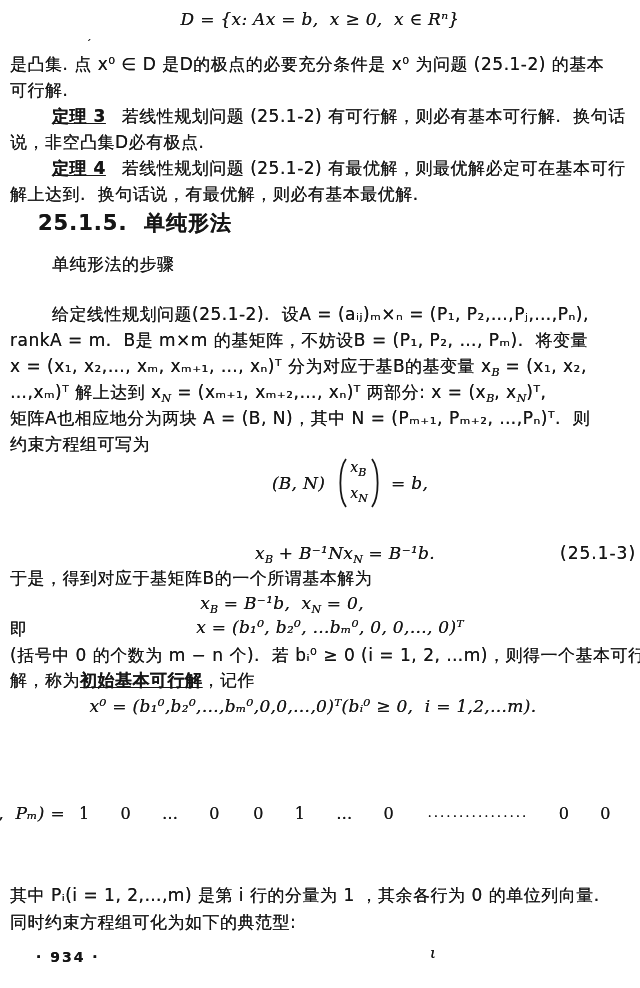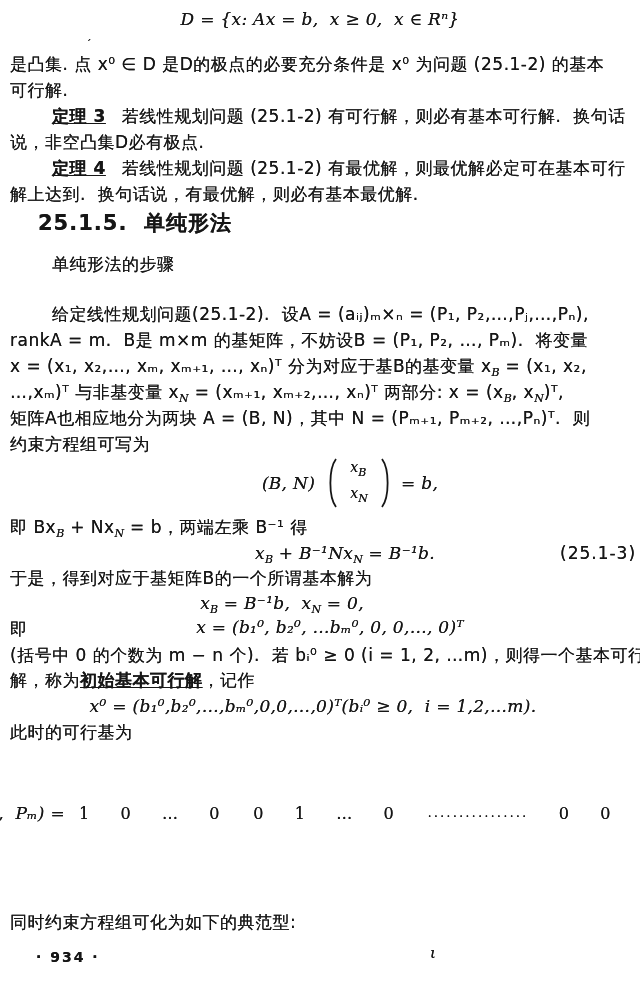--- a/index.html
+++ b/index.html
@@ -16,21 +16,21 @@
   }
   .center{text-align:center;}
   .ind{padding-left:42px;}
   .bold{font-weight:bold;text-decoration:underline;}
   .math{font-family:"DejaVu Serif","Liberation Serif",serif;font-style:italic;letter-spacing:.3px;}
   .sub{font-family:"DejaVu Serif","Liberation Serif",serif;font-style:italic;font-size:11px;vertical-align:-4px;letter-spacing:0;}
   .thmtext{margin-left:16px;}
   .heading{font-size:21px;letter-spacing:1px;font-weight:bold;text-shadow:0 0 .3px rgba(10,10,10,.8);}
   .eqno{position:absolute;left:560px;top:0;font-style:normal;font-family:"DejaVu Sans",sans-serif;letter-spacing:1px;}
   .flexline{display:flex;align-items:center;justify-content:center;}
-  .stackcol{display:flex;flex-direction:column;justify-content:center;margin:0 12px;}
+  .stackcol{display:flex;flex-direction:column;justify-content:center;margin:0 2px;}
   .stackrow{font-size:14px;line-height:20px;text-align:left;}
   .psvg{display:block;}
   .gapL{margin-right:10px;}
   .gapR{margin-left:8px;}
   .mcol{display:flex;flex-direction:row;justify-content:center;margin:0 4px;gap:30px;}
   .mrow{font-family:"DejaVu Serif","Liberation Serif",serif;font-style:normal;font-size:16px;line-height:27px;text-align:center;letter-spacing:4px;white-space:pre;}
   .mdots{font-size:12px;letter-spacing:2.5px;line-height:27px;}
   .mcomma{align-self:center;margin-top:46px;font-size:18px;}
   .pageno{font-size:14px;font-weight:bold;letter-spacing:2px;}
   .speck{position:absolute;font-size:11px;color:#222;}
@@ -54,65 +54,64 @@
 
   <span class="speck" style="left:156px;top:192px">-</span>
 
   <div class="line heading" style="top:212px;left:38px">25.1.5.  单纯形法</div>
 
   <div class="line ind" style="top:253px">单纯形法的步骤</div>
 
   <div class="line ind" style="top:303px">给定线性规划问题(25.1-2).  设A = (aᵢⱼ)ₘ×ₙ = (P₁, P₂,…,Pⱼ,…,Pₙ),</div>
   <div class="line" style="top:329px">rankA = m.  B是 m×m 的基矩阵，不妨设B = (P₁, P₂, …, Pₘ).  将变量</div>
   <div class="line" style="top:355px"><span>x = (x₁, x₂,…, xₘ, xₘ₊₁, …, xₙ)ᵀ 分为对应于基B的基变量 x</span><span class="sub">B</span><span> = (x₁, x₂,</span></div>
-  <div class="line" style="top:381px"><span>…,xₘ)ᵀ 与非基变量 x</span><span class="sub">N</span><span> = (xₘ₊₁, xₘ₊₂,…, xₙ)ᵀ 两部分: x = (x</span><span class="sub">B</span><span>, x</span><span class="sub">N</span><span>)ᵀ,</span></div>
+  <div class="line" style="top:381px"><span>…,xₘ)ᵀ 解上达到 x</span><span class="sub">N</span><span> = (xₘ₊₁, xₘ₊₂,…, xₙ)ᵀ 两部分: x = (x</span><span class="sub">B</span><span>, x</span><span class="sub">N</span><span>)ᵀ,</span></div>
   <div class="line" style="top:407px">矩阵A也相应地分为两块 A = (B, N)，其中 N = (Pₘ₊₁, Pₘ₊₂, …,Pₙ)ᵀ.  则</div>
   <div class="line" style="top:433px">约束方程组可写为</div>
 
   <div class="line flexline math" style="top:455px;height:56px;padding-left:60px">
     <span class="gapL">(B, N)</span>
     <svg class="psvg" width="13" height="52" viewBox="0 0 13 52">
         <path d="M11 2 C 3.5 12, 3.5 40, 11 50" fill="none" stroke="#161616" stroke-width="1.8"></path>
       </svg>
     <span class="stackcol"><span class="stackrow"><span>x</span><span class="sub">B</span></span><span class="stackrow"><span>x</span><span class="sub">N</span></span></span>
     <svg class="psvg" width="13" height="52" viewBox="0 0 13 52">
         <path d="M2 2 C 9.5 12, 9.5 40, 2 50" fill="none" stroke="#161616" stroke-width="1.8"></path>
       </svg>
     <span class="gapR">= b,</span>
   </div>
 
-  <div class="line" style="top:516px"><span>即 Bx</span><span class="sub">B</span><span> + Nx</span><span class="sub">N</span><span> = b，两端左乘 B⁻¹ 得</span></div>
 
   <div class="line center math" style="top:542px;left:0;right:0;padding-left:50px"><span>x</span><span class="sub">B</span><span> + B⁻¹Nx</span><span class="sub">N</span><span> = B⁻¹b.</span><span class="eqno">(25.1-3)</span></div>
 
   <div class="line" style="top:567px">于是，得到对应于基矩阵B的一个所谓基本解为</div>
 
   <div class="line center math" style="top:592px;left:0;right:0;padding-right:76px"><span>x</span><span class="sub">B</span><span> = B⁻¹b,  x</span><span class="sub">N</span><span> = 0,</span></div>
 
   <div class="line" style="top:618px">即</div>
   <div class="line center math" style="top:616px;left:0;right:0;padding-left:20px">x = (b₁⁰, b₂⁰, …bₘ⁰, 0, 0,…, 0)ᵀ</div>
 
   <div class="line" style="top:644px">(括号中 0 的个数为 m − n 个).  若 bᵢ⁰ ≥ 0 (i = 1, 2, …m)，则得一个基本可行</div>
   <div class="line" style="top:669px"><span>解，称为</span><span class="bold">初始基本可行解</span><span>，记作</span></div>
 
   <div class="line center math" style="top:695px;left:0;right:14px">x⁰ = (b₁⁰,b₂⁰,…,bₘ⁰,0,0,…,0)ᵀ(bᵢ⁰ ≥ 0,  i = 1,2,…m).</div>
 
-  <div class="line" style="top:721px">此时的可行基为</div>
 
   <div class="line flexline" style="top:750px;height:126px;padding-right:52px">
     <span class="math gapL">B = (P₁,  P₂,…,  Pₘ) =</span>
     <svg class="psvg" width="16" height="118" viewBox="0 0 16 118">
         <path d="M14 3 C 3 24, 3 94, 14 115" fill="none" stroke="#161616" stroke-width="2.2"></path>
       </svg>
     <span class="mcol"><span class="mrow">1   0   …   0</span><span class="mrow">0   1   …   0</span><span class="mrow mdots">................</span><span class="mrow">0   0   …   1</span></span>
     <svg class="psvg" width="16" height="118" viewBox="0 0 16 118">
         <path d="M2 3 C 13 24, 13 94, 2 115" fill="none" stroke="#161616" stroke-width="2.2"></path>
       </svg>
     <span class="mcomma">,</span>
   </div>
 
+  <div class="line" style="top:884px">其中 Pᵢ(i = 1, 2,…,m) 是第 i 行的分量为 1 ，其余各行为 0 的单位列向量.</div>
   <div class="line" style="top:911px">同时约束方程组可化为如下的典范型:</div>
 
   <div class="line pageno" style="top:946px;left:36px">· 934 ·</div>
   <span class="markit" style="left:430px;top:944px">ι</span>
   <span class="speck" style="left:86px;top:28px">ˏ</span>
 
 </div>
 
 </body></html>

